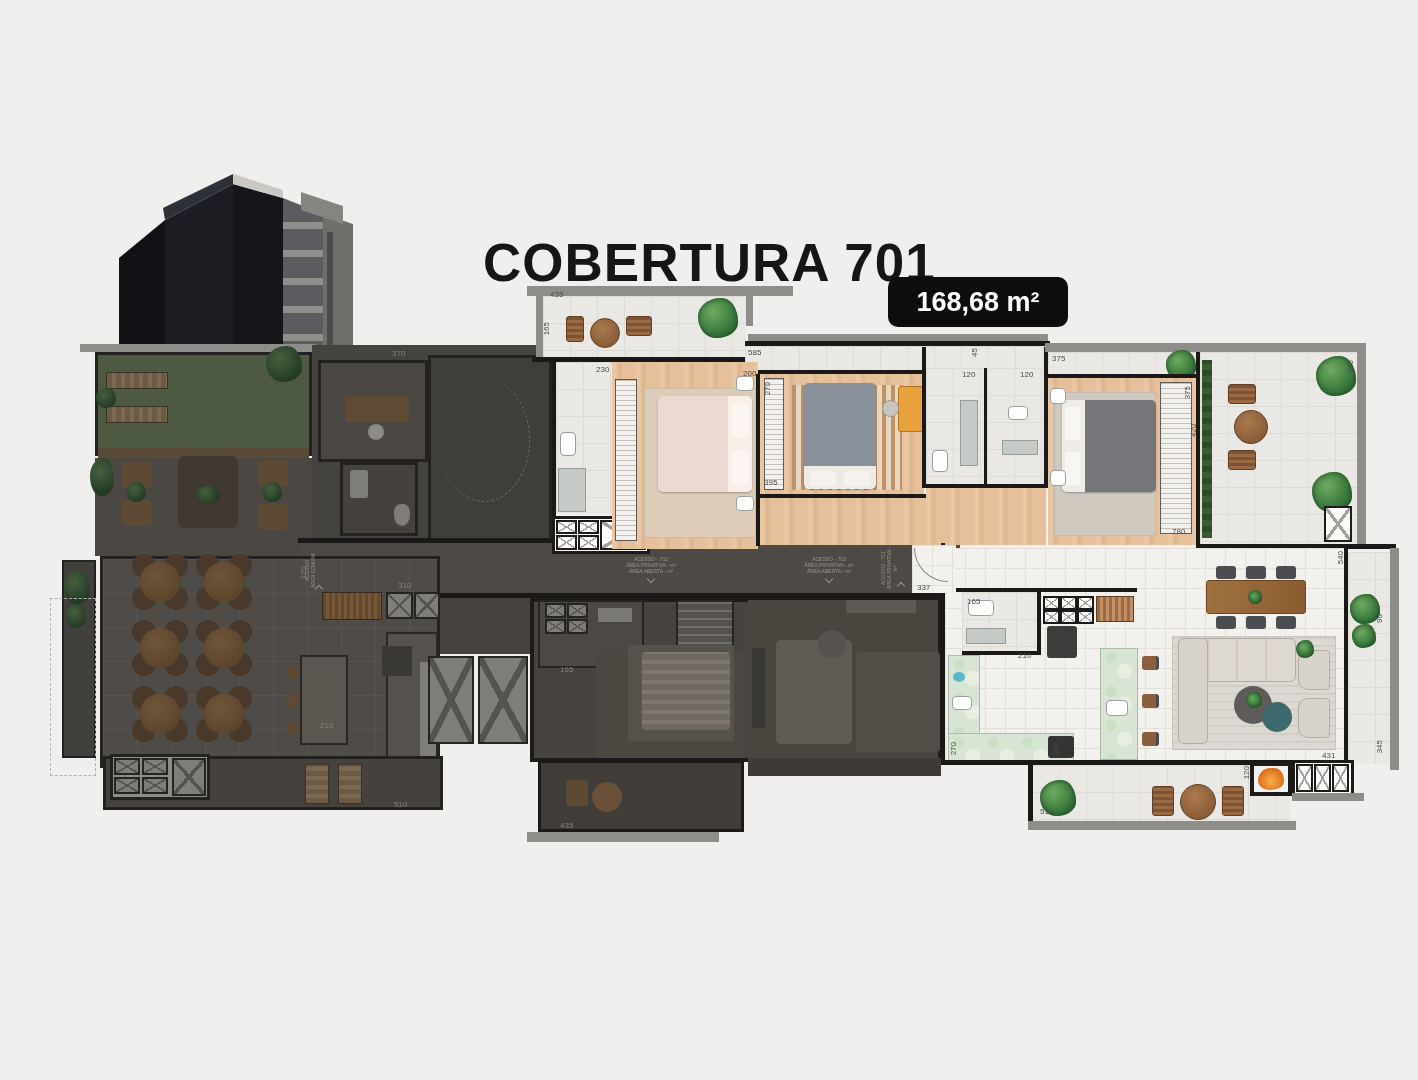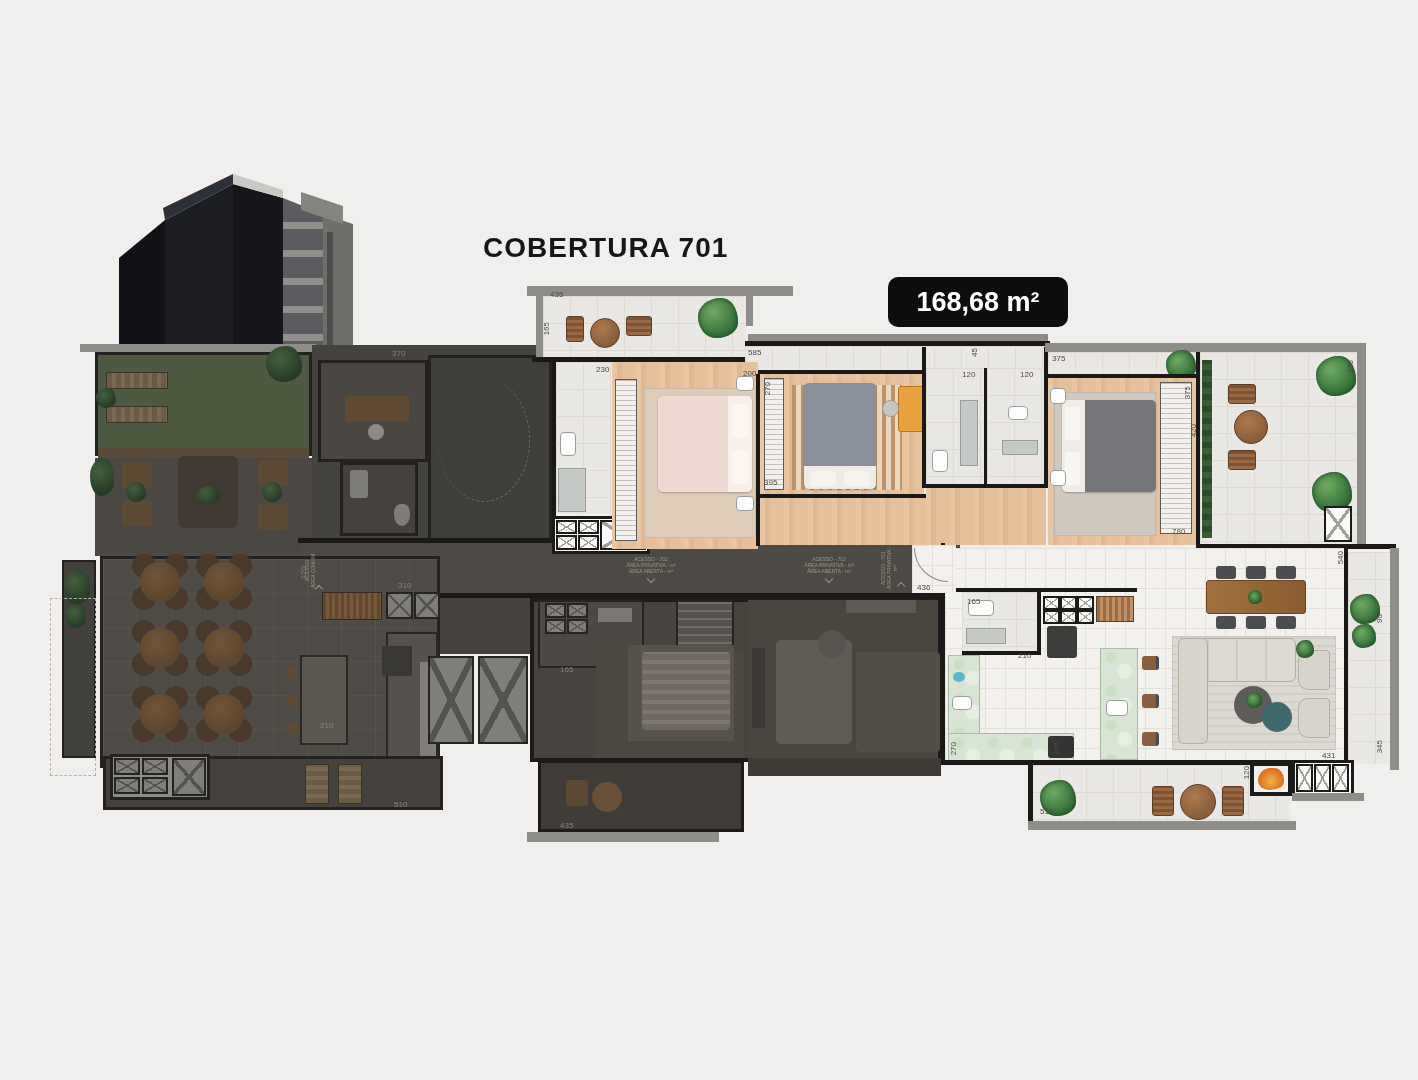--- a/index.html
+++ b/index.html
@@ -1,20 +1,20 @@
 <!DOCTYPE html>
 <html><head>
 <meta charset="utf-8">
 <style>
   html,body{margin:0;padding:0;background:#f0efed;}
   .stage{position:relative;width:1418px;height:1080px;background:#f0efed;overflow:hidden;
          font-family:"Liberation Sans",sans-serif;}
   .stage div,.stage span,.stage i,.stage svg{position:absolute;box-sizing:border-box;}
   
-  .title{left:483px;top:232px;font-size:28px;font-weight:800;letter-spacing:1px;color:#161616;}
+  .title{left:483px;top:232px;font-size:53px;font-weight:800;letter-spacing:1px;color:#161616;}
   .badge{left:888px;top:277px;width:180px;height:50px;background:#0d0d0d;color:#fff;
          border-radius:10px;display:flex;align-items:center;justify-content:center;
          font-size:27px;font-weight:700;}
   .dimlab{font-size:8px;line-height:8px;color:#4c4b48;white-space:nowrap;}
   .dimlab.v{writing-mode:vertical-rl;transform:rotate(180deg);}
   .dimlab.dm{color:#8f8c85;opacity:.85;}
   .acc{font-size:5px;line-height:6px;color:#9a958c;text-align:center;width:110px;}
   .acc.v{writing-mode:vertical-rl;transform:rotate(180deg);width:auto;height:46px;}
   .acc .chev{position:static;display:block;width:6px;height:6px;margin:2px auto 0;
              border-left:1.5px solid #9a958c;border-bottom:1.5px solid #9a958c;transform:rotate(-45deg);}
@@ -361,21 +361,21 @@
         <span class="dimlab" style="left: 962px; top: 371px;">120</span>
         <span class="dimlab" style="left: 1020px; top: 371px;">120</span>
         <span class="dimlab" style="left: 1052px; top: 355px;">375</span>
         <span class="dimlab v" style="left: 1184px; top: 386px;">375</span>
         <span class="dimlab v" style="left: 1190px; top: 424px;">420</span>
         <span class="dimlab" style="left: 1172px; top: 528px;">780</span>
         <span class="dimlab v" style="left: 1347px; top: 360px;">375</span>
         <span class="dimlab v" style="left: 1337px; top: 551px;">540</span>
         <span class="dimlab v" style="left: 1376px; top: 614px;">90</span>
         <span class="dimlab v" style="left: 1376px; top: 740px;">345</span>
-        <span class="dimlab" style="left: 917px; top: 584px;">436</span>
+        <span class="dimlab" style="left: 917px; top: 584px;">337</span>
         <span class="dimlab" style="left: 967px; top: 598px;">165</span>
         <span class="dimlab" style="left: 1018px; top: 652px;">210</span>
         <span class="dimlab v" style="left: 950px; top: 742px;">270</span>
         <span class="dimlab v" style="left: 1053px; top: 742px;">345</span>
         <span class="dimlab" style="left: 1040px; top: 808px;">510</span>
         <span class="dimlab v" style="left: 1243px; top: 766px;">120</span>
         <span class="dimlab" style="left: 1322px; top: 752px;">431</span>
         <span class="dimlab dm" style="left: 392px; top: 350px;">370</span>
         <span class="dimlab v dm" style="left: 300px; top: 566px;">120</span>
         <span class="dimlab dm" style="left: 398px; top: 582px;">310</span>

